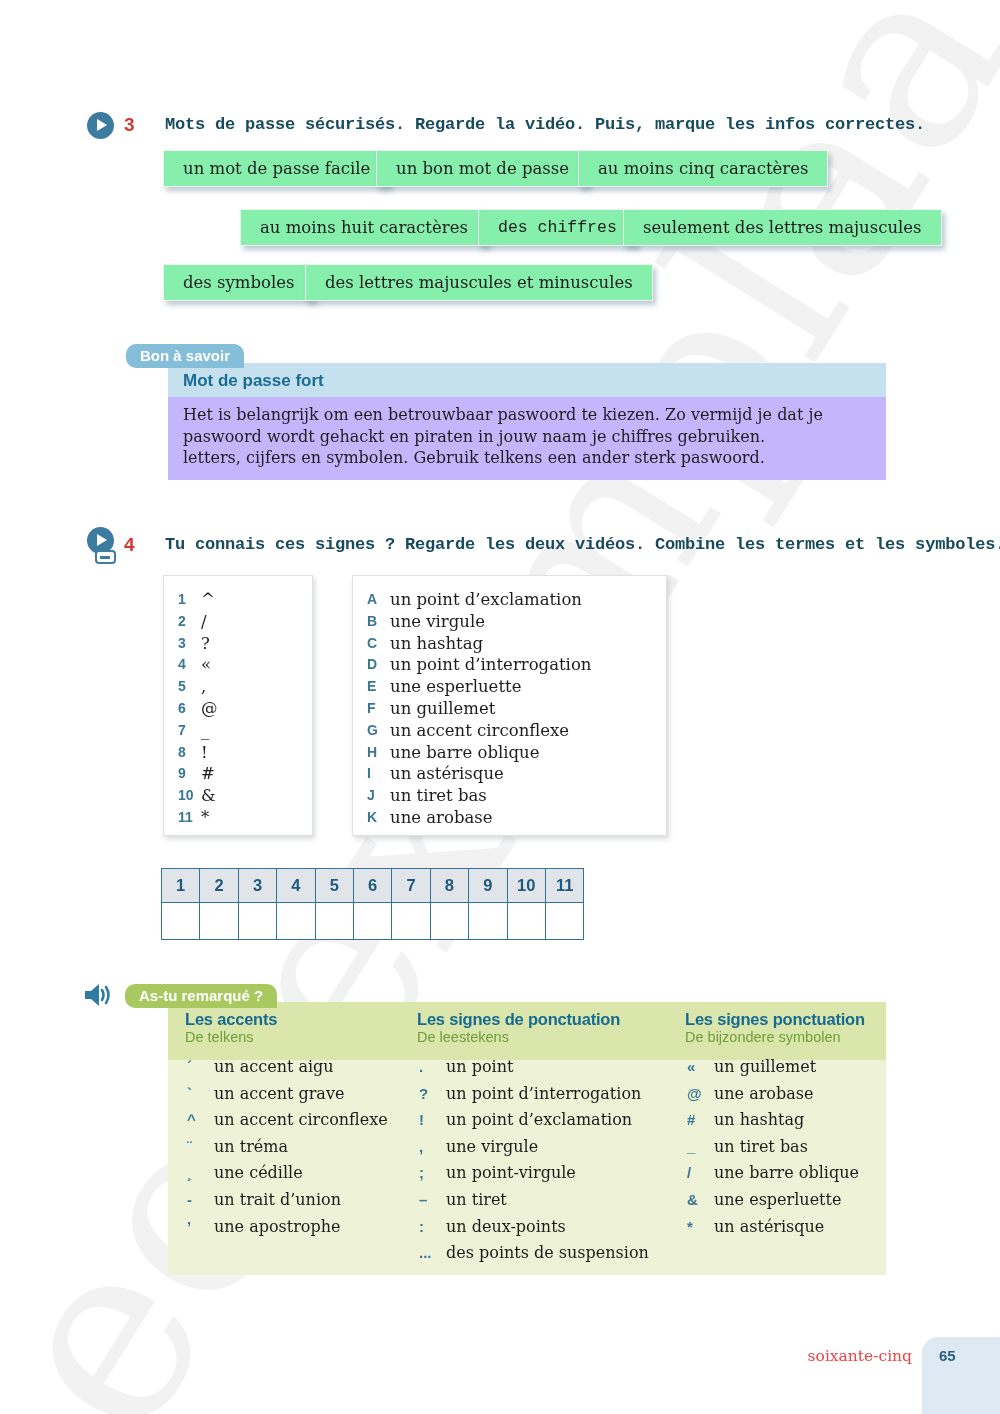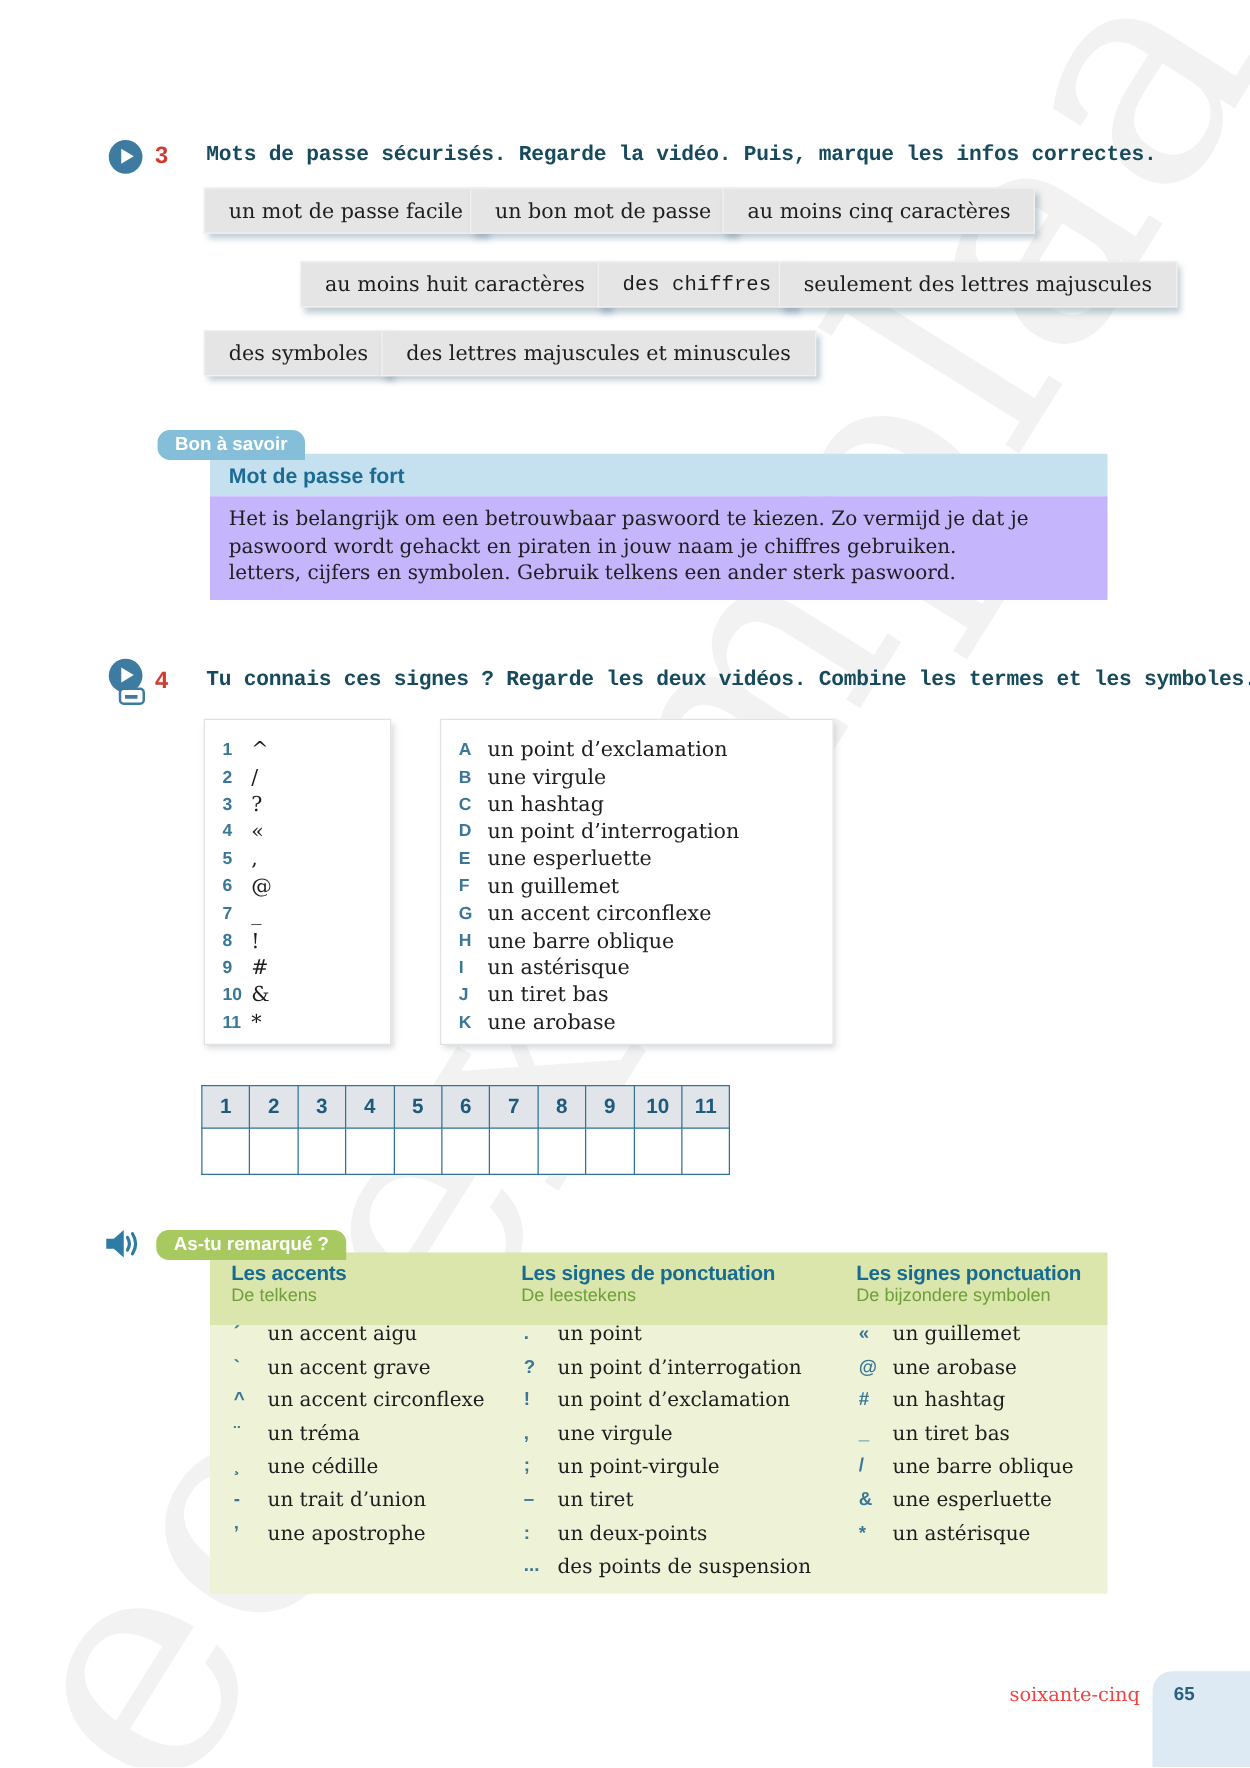--- a/index.html
+++ b/index.html
@@ -30,21 +30,21 @@
   .ex-num {
     position:absolute; font-family:"Liberation Sans", sans-serif; font-weight:bold;
     font-size:19px; color:#d13a30; z-index:3;
   }
   .ex-title {
     position:absolute; font-family:Liberation Mono, monospace; font-weight:bold;
     font-size:17px; color:#164a5c; z-index:3; white-space:nowrap; letter-spacing:-0.2px;
   }
   
   .opt-box {
-    position:absolute; height:37px; line-height:35px; background:#e5e5e5;
+    position:absolute; height:37px; line-height:35px; background:#86efac;
     padding:0 19px; font-size:16.5px; color:#1d1d1d; white-space:nowrap;
     border:1px solid #f1f1f1; box-shadow:3px 4px 5px rgba(110,140,160,0.45); z-index:2;
   }
   
   .tab {
     position:absolute; height:24px; line-height:24px; padding:0 14px;
     font-family:"Liberation Sans", sans-serif; font-weight:bold; font-size:15px;
     color:#ffffff; border-radius:10px 10px 0 10px; z-index:4; white-space:nowrap;
   }
   .tab-blue { background:#84bed9; }

